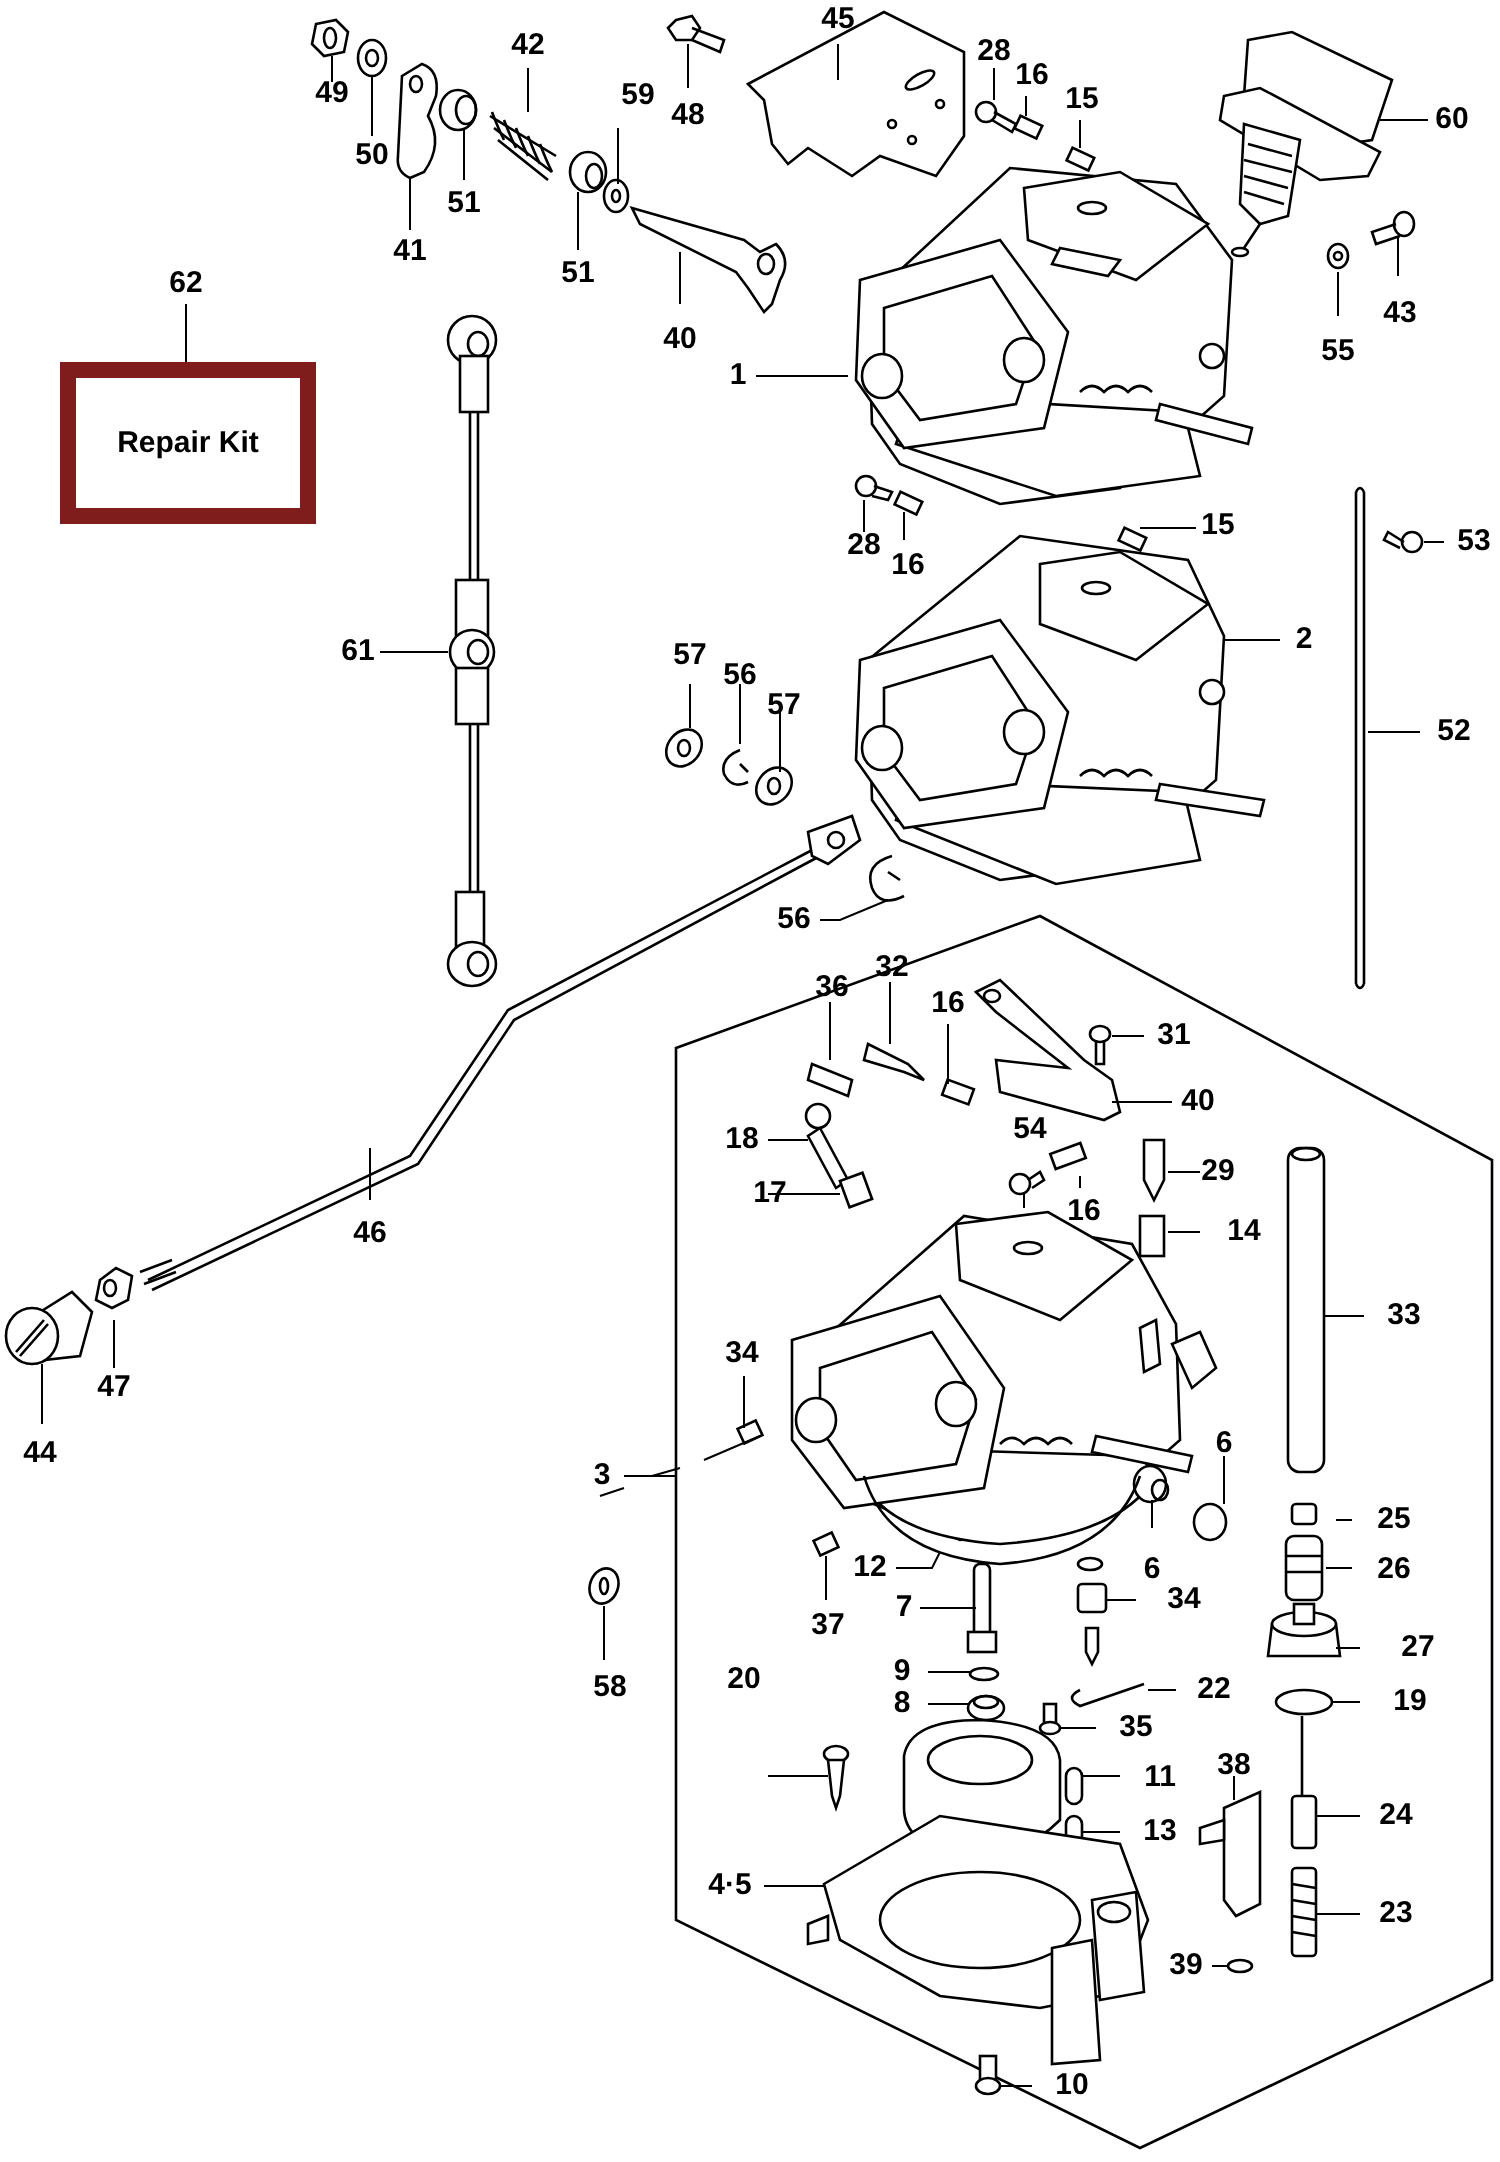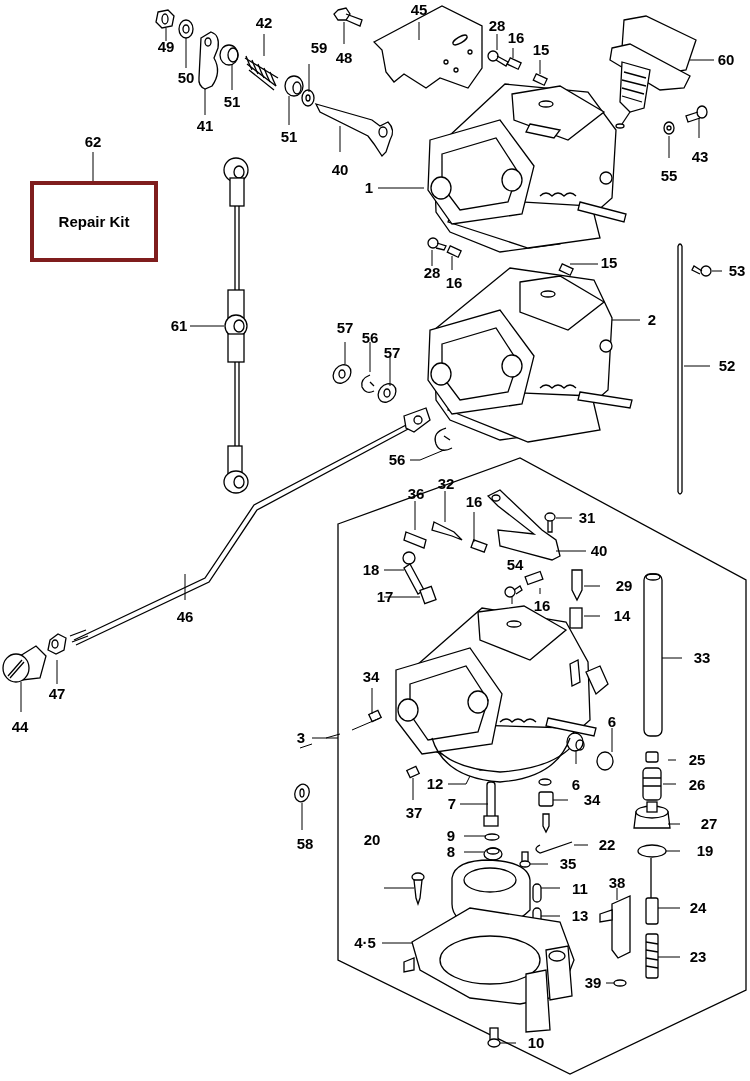--- a/index.html
+++ b/index.html
@@ -1,19 +1,19 @@
 <!DOCTYPE html>
 <html><head>
 <meta charset="utf-8">
 <style>
   html,body{margin:0;padding:0;background:#fff;}
   body{width:750px;height:1081px;position:relative;overflow:hidden;font-family:"Liberation Sans",sans-serif;}
   #art{position:absolute;left:0;top:0;width:750px;height:1081px;}
   .lbl{position:absolute;font-family:"Liberation Sans",sans-serif;font-weight:bold;font-size:15px;color:#000;line-height:16px;white-space:nowrap;transform:translate(-50%,-50%);cursor:pointer;}
-  .kit{position:absolute;left:30px;top:181px;width:128px;height:81px;border:4px solid #7f1d1d;box-sizing:border-box;display:flex;align-items:center;justify-content:center;}
+  .kit{position:absolute;left:30px;top:181px;width:128px;height:81px;border:8px solid #7f1d1d;box-sizing:border-box;display:flex;align-items:center;justify-content:center;}
   .kit span{font-weight:bold;font-size:15px;}
   svg .s{fill:none;stroke:#000;stroke-width:1.3;}
   svg .f{fill:#fff;stroke:#000;stroke-width:1.3;}
   svg .l{fill:none;stroke:#000;stroke-width:1;}
 </style>
 </head>
 <body>
 
 <svg id="art" viewBox="0 0 750 1081">
 
@@ -454,21 +454,21 @@
 <span class="lbl" style="left:392px;top:353px">57</span>
 <span class="lbl" style="left:727px;top:366px">52</span>
 <span class="lbl" style="left:397px;top:460px">56</span>
 <span class="lbl" style="left:416px;top:494px">36</span>
 <span class="lbl" style="left:446px;top:484px">32</span>
 <span class="lbl" style="left:474px;top:502px">16</span>
 <span class="lbl" style="left:587px;top:518px">31</span>
 <span class="lbl" style="left:599px;top:551px">40</span>
 <span class="lbl" style="left:371px;top:570px">18</span>
 <span class="lbl" style="left:515px;top:565px">54</span>
-<span class="lbl" style="left:624px;top:586px">29</span>
+<span class="lbl" style="left:609px;top:586px">29</span>
 <span class="lbl" style="left:385px;top:597px">17</span>
 <span class="lbl" style="left:542px;top:606px">16</span>
 <span class="lbl" style="left:622px;top:616px">14</span>
 <span class="lbl" style="left:185px;top:617px">46</span>
 <span class="lbl" style="left:702px;top:658px">33</span>
 <span class="lbl" style="left:371px;top:677px">34</span>
 <span class="lbl" style="left:57px;top:694px">47</span>
 <span class="lbl" style="left:20px;top:727px">44</span>
 <span class="lbl" style="left:301px;top:738px">3</span>
 <span class="lbl" style="left:612px;top:722px">6</span>

